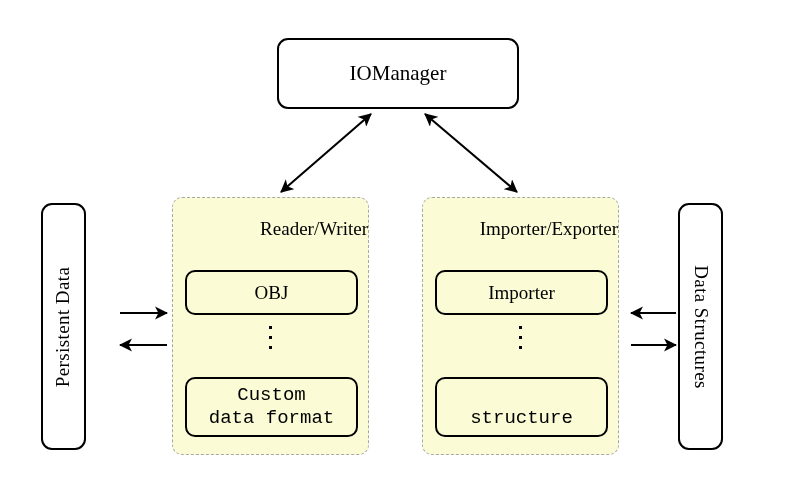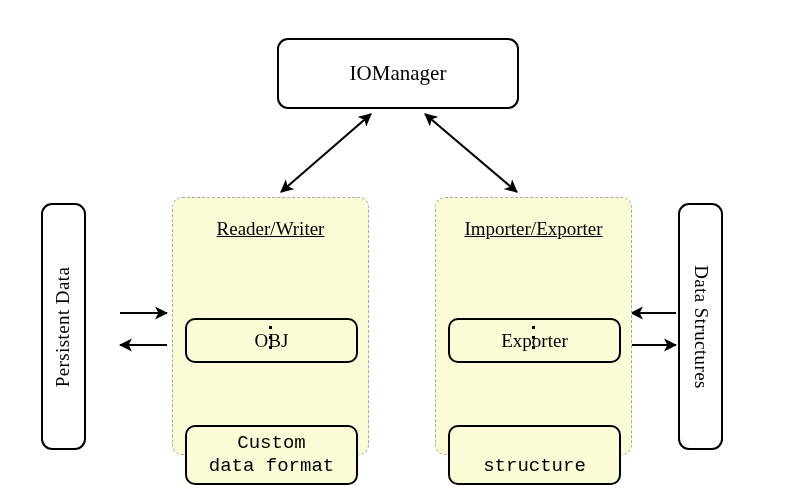--- a/index.html
+++ b/index.html
@@ -60,52 +60,50 @@
     border-radius: 10px;
     background: #fbfbd6;
   }
   #panel-reader-writer {
     left: 172px;
     top: 197px;
     width: 197px;
     height: 258px;
   }
   #panel-importer-exporter {
-    left: 435px;
+    left: 422px;
     top: 197px;
     width: 197px;
     height: 258px;
   }
   .panel-title {
     position: absolute;
     left: 0;
     top: 20px;
     width: 100%;
-    text-align: center;
+    text-align: right;
     font-size: 19px;
     white-space: nowrap;
-    text-decoration: underline;
   }
 
   
   .sub-box {
     position: absolute;
     box-sizing: border-box;
     display: flex;
     align-items: center;
     justify-content: center;
     text-align: center;
     border: 2.2px solid #000000;
     border-radius: 10px;
     background: #fbfbd6;
     font-size: 19px;
     line-height: 1.22;
     left: 12px;
     width: 173px;
-    margin-top: 48px;
   }
   .sub-box.top-item {
     top: 72px;
     height: 45px;
   }
   .sub-box.bottom-item {
     top: 179px;
     height: 60px;
     font-family: Liberation Mono, monospace;
   }
@@ -213,21 +211,21 @@
         <span>Custom</span><br>
         <span>data format</span>
       </span>
     </div>
   </div>
 
   <div class="group-panel" id="panel-importer-exporter">
     <div class="panel-title">Importer/Exporter</div>
 
     <div class="sub-box top-item">
-      <span>Exporter</span>
+      <span>Importer</span>
     </div>
 
     <div class="v-dots">
       <i></i>
       <i></i>
       <i></i>
     </div>
 
     <div class="sub-box bottom-item">
       <span>

